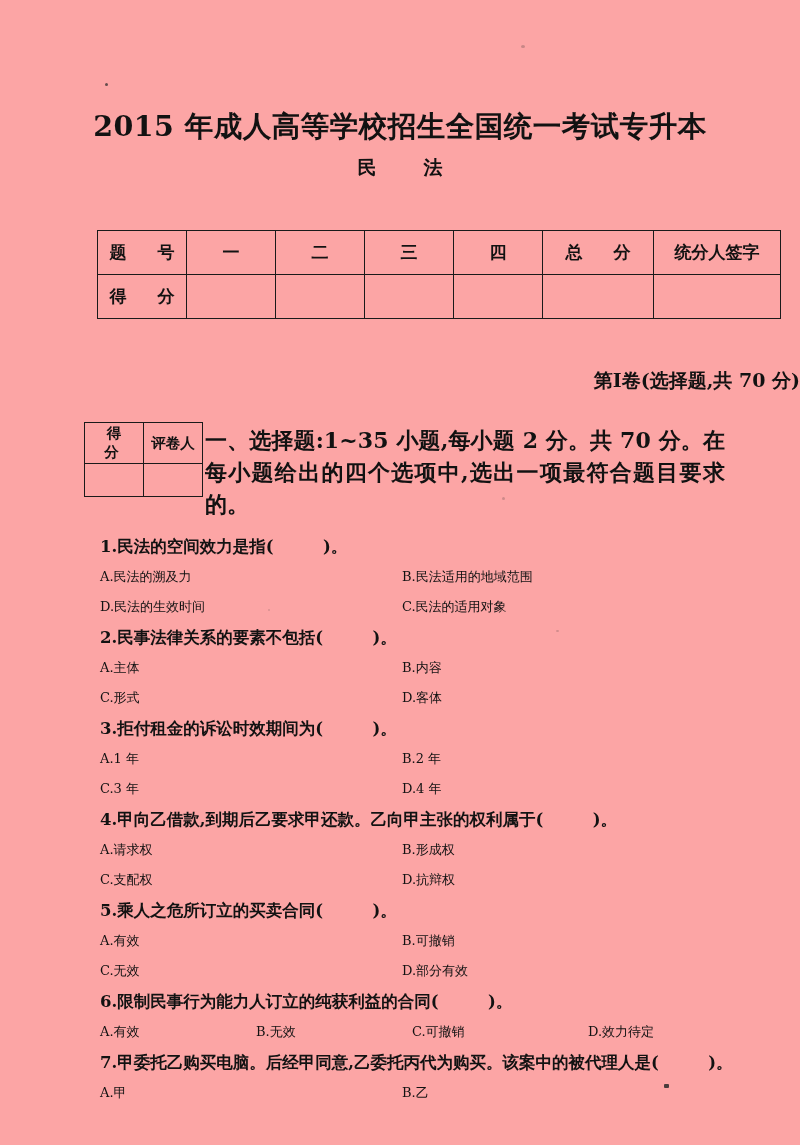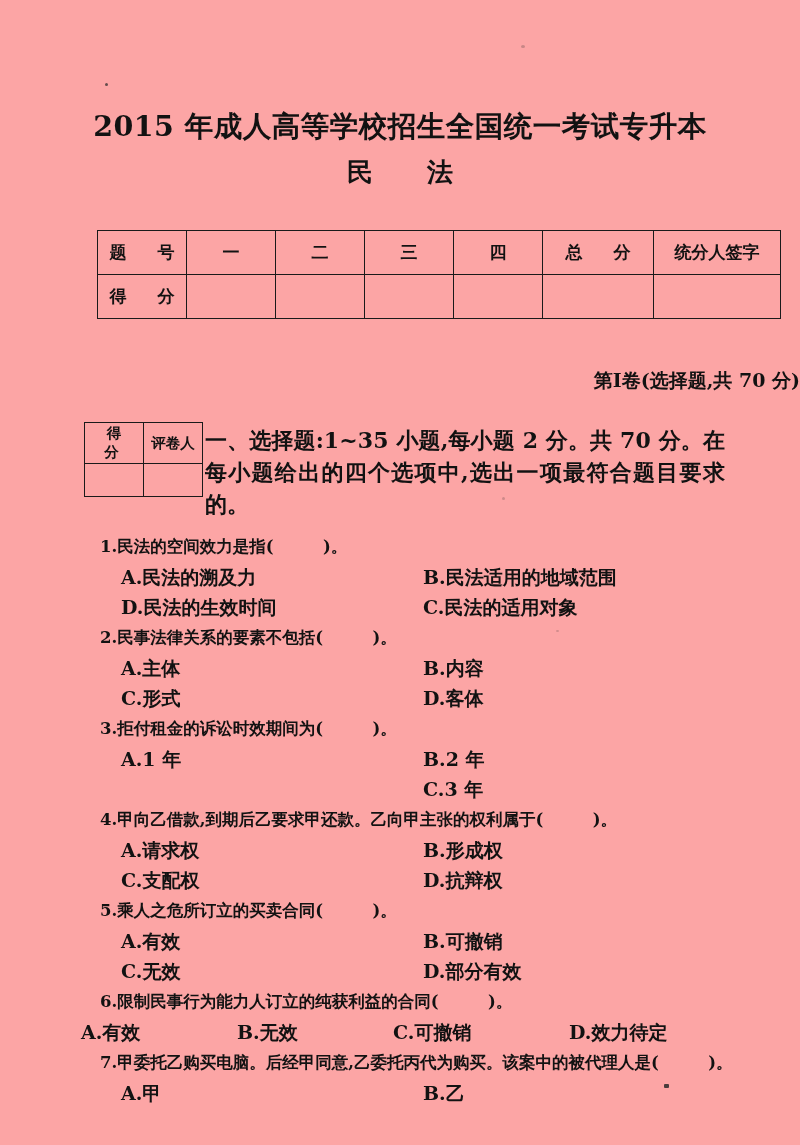--- a/index.html
+++ b/index.html
@@ -46,21 +46,21 @@
     font-weight: bold;
     letter-spacing: .5px;
     font-family: "DejaVu Serif", "Liberation Serif", serif;
     white-space: nowrap;
   }
   .title-sub {
     position: absolute;
     left: 0; right: 0;
     top: 155px;
     text-align: center;
-    font-size: 26px;
+    font-size: 19px;
     font-weight: bold;
     letter-spacing: 14px;
     text-indent: 14px;
   }
 
   
   .score-table {
     position: absolute;
     left: 97px;
     top: 230px;
@@ -137,24 +137,23 @@
   }
   .q-block { position: relative; }
   .q-stem {
     font-size: 16.5px;
     line-height: 30px;
     font-weight: bold;
     white-space: nowrap;
   }
   .opt-row {
     display: flex;
-    font-size: 19px;
+    font-size: 13px;
     line-height: 30px;
-    font-weight: bold;
-    justify-content: flex-end;
+    font-weight: normal;
   }
   .opt-row.two-col .opt { width: 302px; flex: 0 0 302px; }
   .opt-row.four-col .opt { width: 156px; flex: 0 0 156px; }
   .opt-row.four-col .opt:nth-child(3) { width: 176px; flex: 0 0 176px; }
   .opt { white-space: nowrap; }
 
   
   .q1 { margin-top: 0px; }
   .q2 { margin-top: 1px; }
   .q3 { margin-top: 1px; }
@@ -245,20 +244,21 @@
     </div>
 
     <div class="q-block q3">
       <div class="q-stem">3.拒付租金的诉讼时效期间为(　　　)。</div>
       <div class="opt-row two-col">
         <div class="opt">A.1 年</div>
         <div class="opt">B.2 年</div>
       </div>
       <div class="opt-row two-col">
         <div class="opt">C.3 年</div>
+        <div class="opt">D.4 年</div>
       </div>
     </div>
 
     <div class="q-block q4">
       <div class="q-stem">4.甲向乙借款,到期后乙要求甲还款。乙向甲主张的权利属于(　　　)。</div>
       <div class="opt-row two-col">
         <div class="opt">A.请求权</div>
         <div class="opt">B.形成权</div>
       </div>
       <div class="opt-row two-col">

